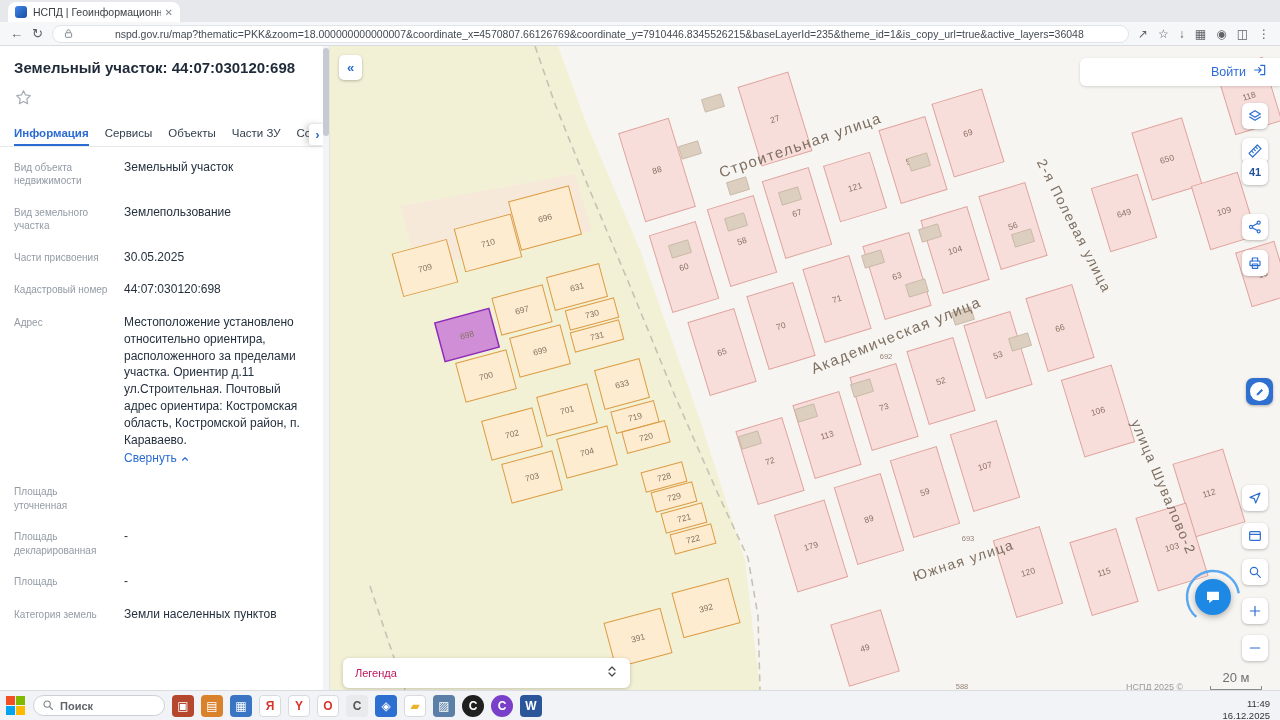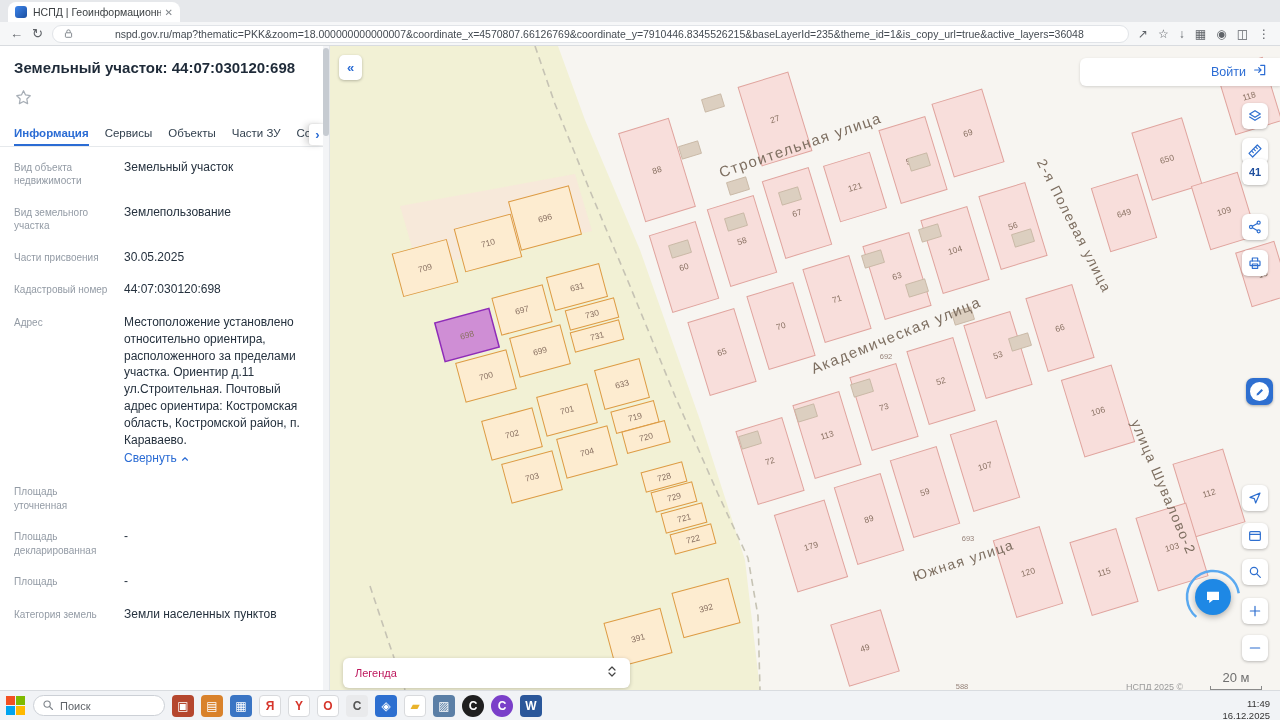--- a/index.html
+++ b/index.html
@@ -74,21 +74,21 @@
 
   
   .taskbar{height:30px;background:#f1f3f6;border-top:1px solid #d9dce0;display:flex;align-items:center;padding:0 6px;gap:7px;flex:0 0 auto;}
   .start{width:20px;height:20px;display:grid;grid-template-columns:9px 9px;grid-template-rows:9px 9px;gap:1px;cursor:pointer;}
   .start i{display:block;}
   .start i:nth-child(1){background:#f25022;}
   .start i:nth-child(2){background:#7fba00;}
   .start i:nth-child(3){background:#00a4ef;}
   .start i:nth-child(4){background:#ffb900;}
   .tsearch{width:132px;height:21px;background:#fff;border:1px solid #ccd0d6;border-radius:11px;display:flex;align-items:center;padding:0 8px;gap:6px;flex:0 0 auto;}
-  .tsearch-label{font-size:11px;color:#5f6368;}
+  .tsearch-label{font-size:11px;color:#5f6368;font-weight:bold;}
   .tapps{display:flex;gap:7px;align-items:center;}
   .tapp{width:22px;height:22px;border-radius:4px;display:flex;align-items:center;justify-content:center;font-size:12px;font-weight:700;cursor:pointer;}
   .tclock{margin-left:auto;text-align:right;font-size:9.5px;color:#333;line-height:1.25;padding-right:4px;margin-top:8px;}
 </style>
 </head>
 <body>
 
 <div class="screen">
 
   <div class="tabbar">

